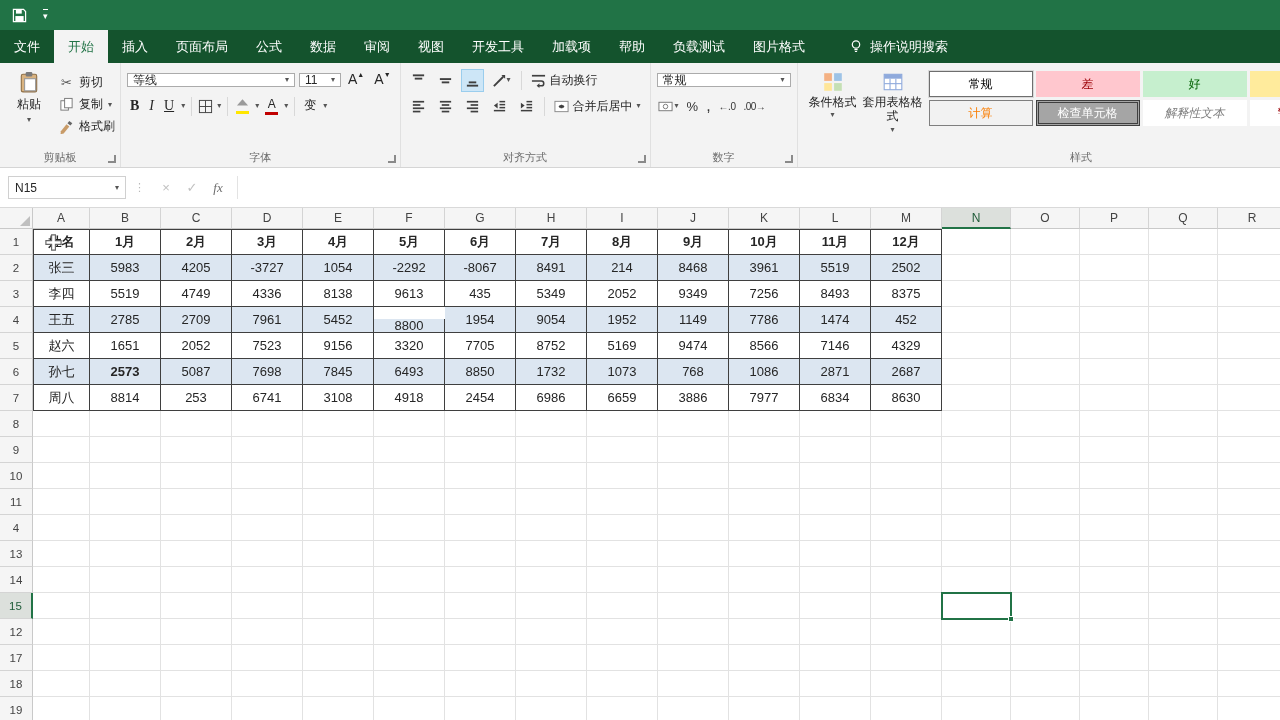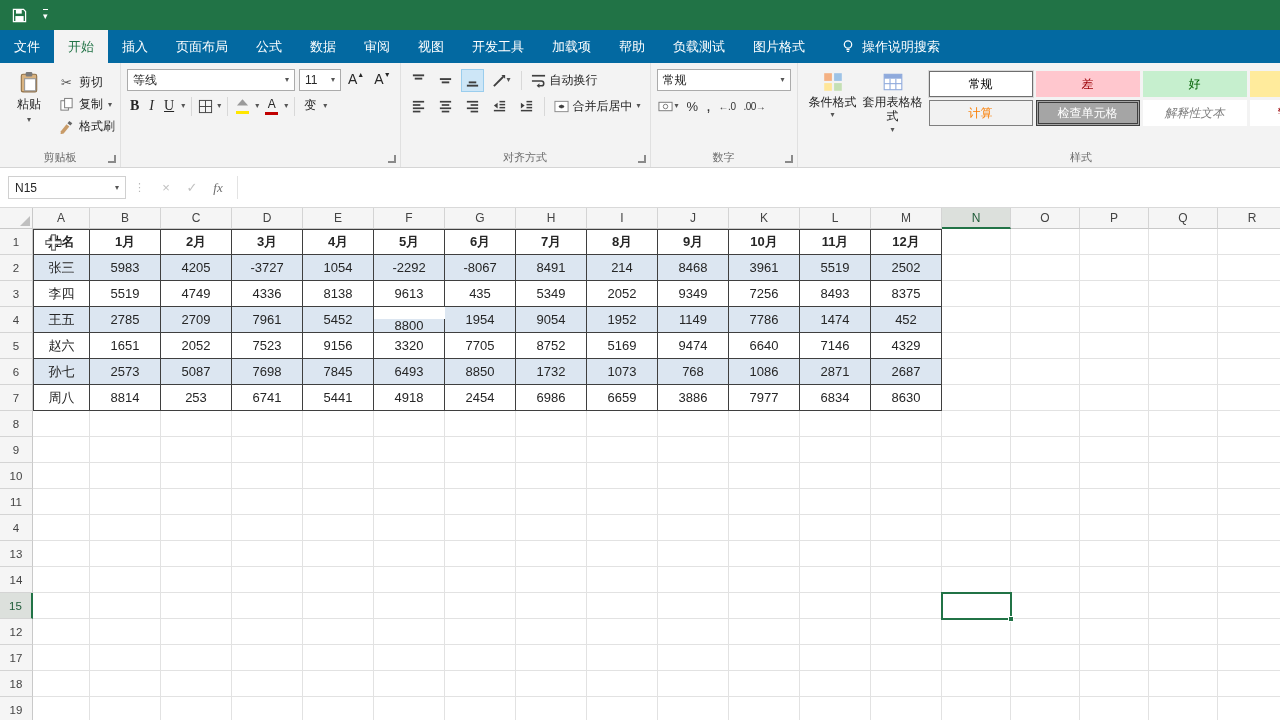--- a/index.html
+++ b/index.html
@@ -7,40 +7,40 @@
 body{font-family:"Liberation Sans","DejaVu Sans",sans-serif;font-size:12px;color:#262626;background:#fff;}
 #app{position:relative;width:1280px;height:720px;overflow:hidden;background:#fff;}
 
 
 .titlebar{height:30px;background:#217346;position:relative;display:flex;align-items:center;color:#fff;}
 .qat{display:flex;align-items:center;gap:16px;padding-left:12px;}
 .qatcaret{font-size:9px;line-height:1;border-top:1px solid #fff;padding-top:2px;}
 .wintitle{position:absolute;left:960px;transform:translateX(-50%);font-size:13px;white-space:nowrap;color:#fff;}
 
 
-.tabrow{height:33px;background:#0369a1;display:flex;align-items:stretch;color:#fff;}
+.tabrow{height:33px;background:#14532d;display:flex;align-items:stretch;color:#fff;gap:8px;}
 .tabs{display:flex;}
 .tab{display:flex;align-items:center;padding:0 14px;font-size:13px;cursor:default;}
 .tab.active{background:#F3F3F3;color:#217346;}
 .tellme{display:flex;align-items:center;gap:7px;margin-left:22px;font-size:13px;}
 
 
 .ribbon{height:105px;background:#F3F3F3;border-bottom:1px solid #D5D5D5;display:flex;overflow:hidden;}
 .group{position:relative;border-right:1px solid #E0E0E0;padding:3px 5px 17px 5px;flex-shrink:0;}
 .glabel{position:absolute;left:0;right:0;bottom:2px;text-align:center;font-size:11px;color:#6A6A6A;}
 .launcher{position:absolute;right:4px;bottom:4px;width:8px;height:8px;border-right:2px solid #8A8A8A;border-bottom:2px solid #8A8A8A;}
 .caret{font-size:8px;color:#555;line-height:1;}
 .grows{display:flex;}
 .bigbtn{width:48px;display:flex;flex-direction:column;align-items:center;gap:3px;padding-top:5px;font-size:12px;}
 .bi{width:22px;height:22px;}
 .minicol{display:flex;flex-direction:column;gap:5px;margin-left:6px;padding-top:8px;}
 .minibtn{display:flex;align-items:center;gap:5px;font-size:12px;}
 .mi{width:15px;height:15px;display:inline-flex;align-items:center;justify-content:center;font-size:13px;color:#555;}
 .frow{display:flex;align-items:center;gap:4px;margin:2px 1px;height:24px;}
-.combo{background:#fff;border:1px solid #ABABAB;height:22px;display:flex;align-items:center;justify-content:space-between;padding:0 5px;font-size:12px;gap:12px;}
+.combo{background:#fff;border:1px solid #ABABAB;height:14px;display:flex;align-items:center;justify-content:space-between;padding:0 5px;font-size:12px;gap:12px;}
 .w-font{width:168px;}
 .w-size{width:42px;}
 .w-num{width:134px;}
 .tbtn{display:flex;align-items:flex-start;padding:1px 3px;font-size:14px;color:#262626;line-height:1.1;}
 .sup{font-size:7px;margin-top:-1px;}
 .serif{font-family:"Liberation Serif","DejaVu Serif",serif;}
 .und{text-decoration:underline;}
 .ital{font-style:italic;}
 .colbtn{display:flex;flex-direction:column;align-items:center;line-height:1;padding:1px 2px;}
 .cbar{width:13px;height:3px;margin-top:2px;}
@@ -207,20 +207,21 @@
         <span class="caret">▾</span>
         <div class="colbtn">
           <span style="font-size:12px;line-height:1">A</span>
           <div class="cbar" style="background:#C00000"></div>
         </div>
         <span class="caret">▾</span>
         <span class="sep"></span>
         <span class="tbtn" style="font-size:12px">变</span>
         <span class="caret">▾</span>
       </div>
+      <div class="glabel">字体</div>
       <div class="launcher"></div>
     </div>
 
     <div class="group">
       <div class="frow">
         <span class="abtn">
             <svg class="ic" viewBox="0 0 16 16">
               <rect x="2" y="1.5" width="12" height="2"></rect>
               <rect x="4" y="5" width="8" height="2"></rect>
             </svg>
@@ -500,33 +501,33 @@
           <div class="cell tcell tfirst" style="width: 57px;">赵六</div>
           <div class="cell tcell" style="width: 71px;">1651</div>
           <div class="cell tcell" style="width: 71px;">2052</div>
           <div class="cell tcell" style="width: 71px;">7523</div>
           <div class="cell tcell" style="width: 71px;">9156</div>
           <div class="cell tcell" style="width: 71px;">3320</div>
           <div class="cell tcell" style="width: 71px;">7705</div>
           <div class="cell tcell" style="width: 71px;">8752</div>
           <div class="cell tcell" style="width: 71px;">5169</div>
           <div class="cell tcell" style="width: 71px;">9474</div>
-          <div class="cell tcell" style="width: 71px;">6640</div>
+          <div class="cell tcell" style="width: 71px;">8566</div>
           <div class="cell tcell" style="width: 71px;">7146</div>
           <div class="cell tcell" style="width: 71px;">4329</div>
           <div class="cell" style="width: 69px;"></div>
           <div class="cell" style="width: 69px;"></div>
           <div class="cell" style="width: 69px;"></div>
           <div class="cell" style="width: 69px;"></div>
           <div class="cell" style="width: 69px;"></div>
         </div>
         <div class="grow">
           <div class="rowhead">6</div>
           <div class="cell tcell tfirst banded" style="width: 57px;">孙七</div>
-          <div class="cell tcell banded" style="width: 71px;">2573</div>
+          <div class="cell tcell banded" style="width: 71px; font-weight: bold;">2573</div>
           <div class="cell tcell banded" style="width: 71px;">5087</div>
           <div class="cell tcell banded" style="width: 71px;">7698</div>
           <div class="cell tcell banded" style="width: 71px;">7845</div>
           <div class="cell tcell banded" style="width: 71px;">6493</div>
           <div class="cell tcell banded" style="width: 71px;">8850</div>
           <div class="cell tcell banded" style="width: 71px;">1732</div>
           <div class="cell tcell banded" style="width: 71px;">1073</div>
           <div class="cell tcell banded" style="width: 71px;">768</div>
           <div class="cell tcell banded" style="width: 71px;">1086</div>
           <div class="cell tcell banded" style="width: 71px;">2871</div>
@@ -536,21 +537,21 @@
           <div class="cell" style="width: 69px;"></div>
           <div class="cell" style="width: 69px;"></div>
           <div class="cell" style="width: 69px;"></div>
         </div>
         <div class="grow">
           <div class="rowhead">7</div>
           <div class="cell tcell tfirst" style="width: 57px;">周八</div>
           <div class="cell tcell" style="width: 71px;">8814</div>
           <div class="cell tcell" style="width: 71px;">253</div>
           <div class="cell tcell" style="width: 71px;">6741</div>
-          <div class="cell tcell" style="width: 71px;">5441</div>
+          <div class="cell tcell" style="width: 71px;">3108</div>
           <div class="cell tcell" style="width: 71px;">4918</div>
           <div class="cell tcell" style="width: 71px;">2454</div>
           <div class="cell tcell" style="width: 71px;">6986</div>
           <div class="cell tcell" style="width: 71px;">6659</div>
           <div class="cell tcell" style="width: 71px;">3886</div>
           <div class="cell tcell" style="width: 71px;">7977</div>
           <div class="cell tcell" style="width: 71px;">6834</div>
           <div class="cell tcell" style="width: 71px;">8630</div>
           <div class="cell" style="width: 69px;"></div>
           <div class="cell" style="width: 69px;"></div>

